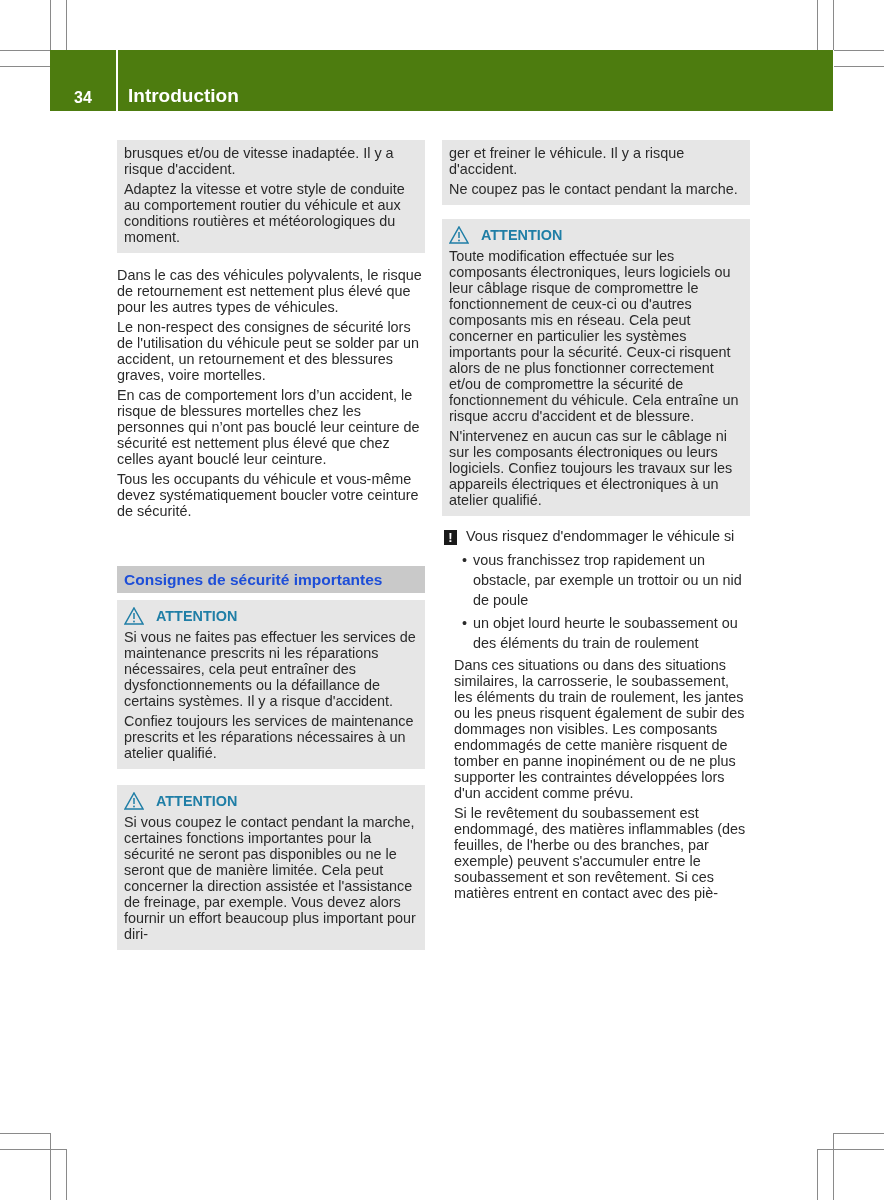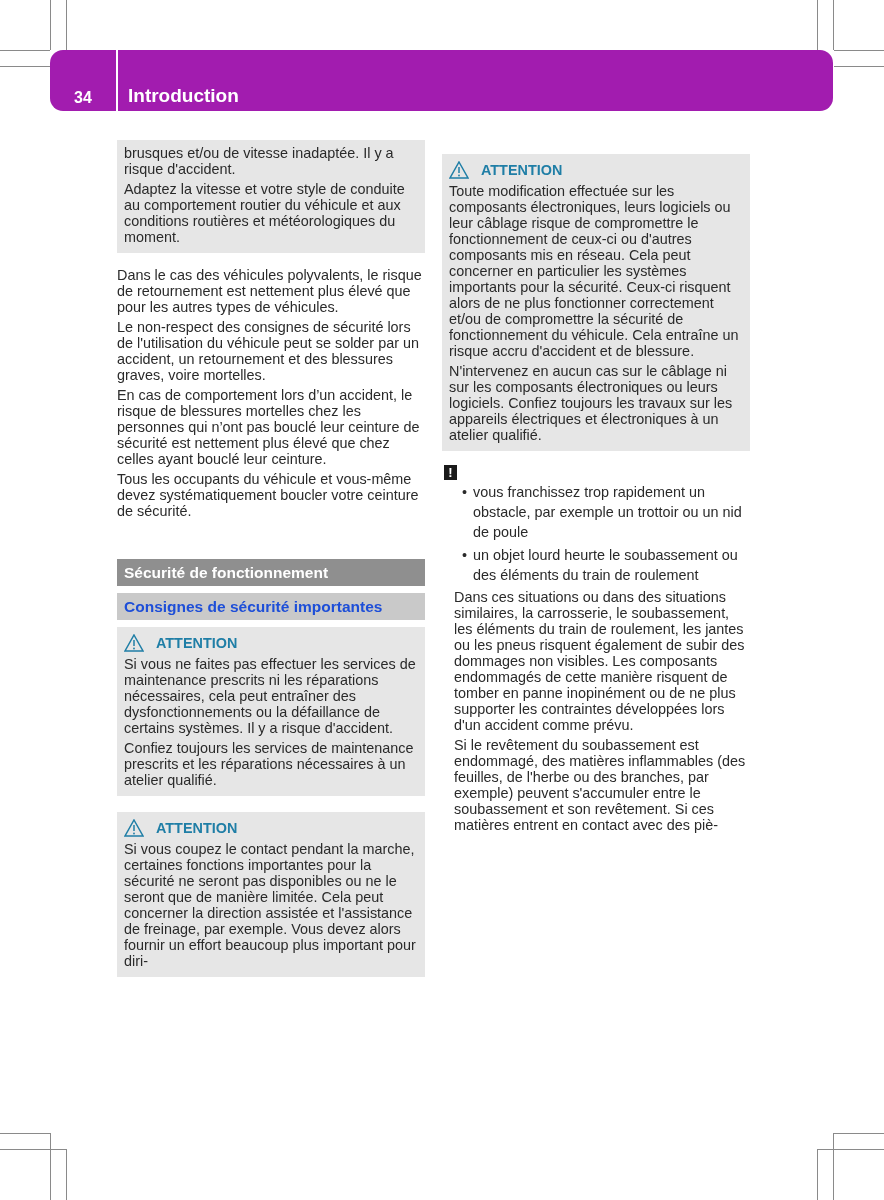--- a/index.html
+++ b/index.html
@@ -1,19 +1,19 @@
 <!DOCTYPE html>
 <html><head>
 <meta charset="utf-8">
 <style>
   html, body { margin:0; padding:0; }
   body { width:884px; height:1200px; background:#ffffff; position:relative; overflow:hidden;
          font-family:"Liberation Sans", sans-serif; color:#2a2a2a; }
   .crop { position:absolute; background:#8a8a8a; }
-  .header-bar { position:absolute; left:50px; top:50px; width:783px; height:61px; background:#a21caf;border-radius:13px; }
+  .header-bar { position:absolute; left:50px; top:50px; width:783px; height:61px; background:#4d7c0f; }
   .header-sep { position:absolute; left:66px; top:0; width:2px; height:61px; background:#ffffff; }
   .page-num { position:absolute; left:0; width:66px; bottom:4px; text-align:center; color:#fff;
               font-size:16px; font-weight:bold; }
   .header-title { position:absolute; left:78px; bottom:4px; color:#fff; font-size:19px; font-weight:bold; }
   .col { position:absolute; width:308px; }
   .col-left { left:117px; top:140px; }
   .col-right { left:442px; top:140px; }
   p { margin:0 0 4px 0; font-size:14.4px; line-height:16px; }
   .box { background:#e6e6e6; padding:5px 7px 4px 7px; }
   .box p { margin-bottom:4px; }
@@ -61,21 +61,20 @@
   <div class="box">
     <p>brusques et/ou de vitesse inadaptée. Il y a risque d'accident.</p>
     <p>Adaptez la vitesse et votre style de conduite au comportement routier du véhicule et aux conditions routières et météorologiques du moment.</p>
   </div>
   <div class="gap"></div>
   <p>Dans le cas des véhicules polyvalents, le risque de retournement est nettement plus élevé que pour les autres types de véhicules.</p>
   <p>Le non-respect des consignes de sécurité lors de l'utilisation du véhicule peut se solder par un accident, un retournement et des blessures graves, voire mortelles.</p>
   <p>En cas de comportement lors d’un accident, le risque de blessures mortelles chez les personnes qui n’ont pas bouclé leur ceinture de sécurité est nettement plus élevé que chez celles ayant bouclé leur ceinture.</p>
   <p>Tous les occupants du véhicule et vous-même devez systématiquement boucler votre ceinture de sécurité.</p>
   <div style="height:36px"></div>
-  <div class="sec-dark">Sécurité de fonctionnement</div>
   <div class="sec-light">Consignes de sécurité importantes</div>
   <div style="height:7px"></div>
   <div class="box">
     <div class="att-head">
       <svg class="att-icon" viewBox="0 0 20 18">
           <path d="M10 1 L19 17 L1 17 Z" fill="none" stroke="#1f7ea6" stroke-width="1.5"></path>
           <line x1="10" y1="6" x2="10" y2="12" stroke="#1f7ea6" stroke-width="1.5"></line>
           <circle cx="10" cy="14.5" r="0.9" fill="#1f7ea6"></circle>
         </svg>
       <span class="att-label">ATTENTION</span>
@@ -91,36 +90,41 @@
           <line x1="10" y1="6" x2="10" y2="12" stroke="#1f7ea6" stroke-width="1.5"></line>
           <circle cx="10" cy="14.5" r="0.9" fill="#1f7ea6"></circle>
         </svg>
       <span class="att-label">ATTENTION</span>
     </div>
     <p>Si vous coupez le contact pendant la marche, certaines fonctions importantes pour la sécurité ne seront pas disponibles ou ne le seront que de manière limitée. Cela peut concerner la direction assistée et l'assistance de freinage, par exemple. Vous devez alors fournir un effort beaucoup plus important pour diri-</p>
   </div>
 </div>
 
 <div class="col col-right">
+  <div class="box">
+    <p>ger et freiner le véhicule. Il y a risque d'accident.</p>
+    <p>Ne coupez pas le contact pendant la marche.</p>
+  </div>
   <div class="gap"></div>
   <div class="box">
     <div class="att-head">
       <svg class="att-icon" viewBox="0 0 20 18">
           <path d="M10 1 L19 17 L1 17 Z" fill="none" stroke="#1f7ea6" stroke-width="1.5"></path>
           <line x1="10" y1="6" x2="10" y2="12" stroke="#1f7ea6" stroke-width="1.5"></line>
           <circle cx="10" cy="14.5" r="0.9" fill="#1f7ea6"></circle>
         </svg>
       <span class="att-label">ATTENTION</span>
     </div>
     <p>Toute modification effectuée sur les composants électroniques, leurs logiciels ou leur câblage risque de compromettre le fonctionnement de ceux-ci ou d'autres composants mis en réseau. Cela peut concerner en particulier les systèmes importants pour la sécurité. Ceux-ci risquent alors de ne plus fonctionner correctement et/ou de compromettre la sécurité de fonctionnement du véhicule. Cela entraîne un risque accru d'accident et de blessure.</p>
     <p>N'intervenez en aucun cas sur le câblage ni sur les composants électroniques ou leurs logiciels. Confiez toujours les travaux sur les appareils électriques et électroniques à un atelier qualifié.</p>
   </div>
   <div class="gap" style="height:12px"></div>
   <div class="notice">
     <span class="notice-icon">!</span>
+    <p>Vous risquez d'endommager le véhicule si</p>
   </div>
   <ul class="bul">
     <li>vous franchissez trop rapidement un obstacle, par exemple un trottoir ou un nid de poule</li>
     <li>un objet lourd heurte le soubassement ou des éléments du train de roulement</li>
   </ul>
   <div class="indent">
     <p>Dans ces situations ou dans des situations similaires, la carrosserie, le soubassement, les éléments du train de roulement, les jantes ou les pneus risquent également de subir des dommages non visibles. Les composants endommagés de cette manière risquent de tomber en panne inopinément ou de ne plus supporter les contraintes développées lors d'un accident comme prévu.</p>
     <p>Si le revêtement du soubassement est endommagé, des matières inflammables (des feuilles, de l'herbe ou des branches, par exemple) peuvent s'accumuler entre le soubassement et son revêtement. Si ces matières entrent en contact avec des piè-</p>
   </div>
 </div>

